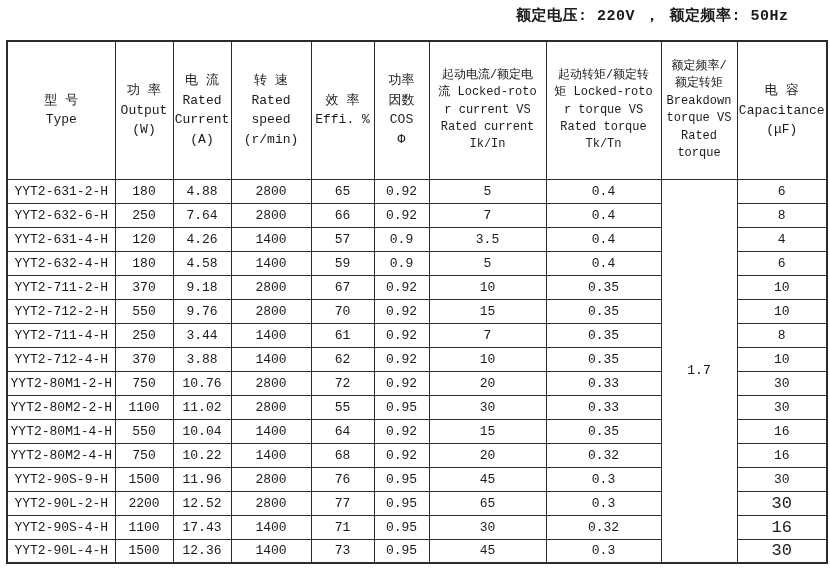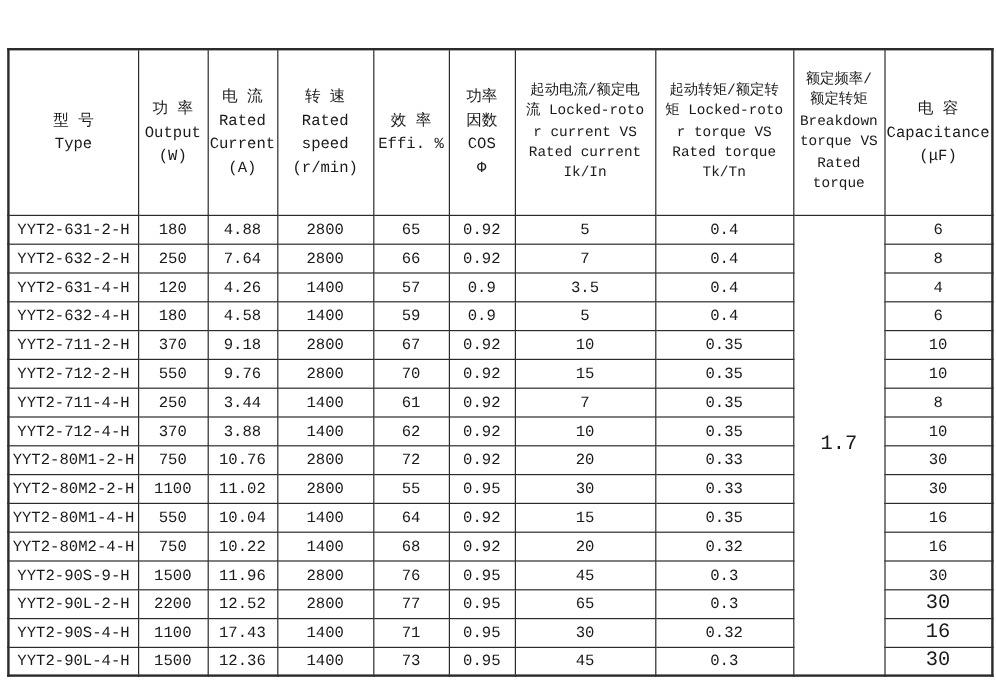--- a/index.html
+++ b/index.html
@@ -46,26 +46,27 @@
     font-size: 13px;
     white-space: pre-line;
     line-height: 1.5;
   }
   .spec th.hdr-ik_in, .spec th.hdr-tk_tn, .spec th.hdr-breakdown {
     font-size: 12px;
     line-height: 1.45;
   }
   .spec td { font-size: 13px; white-space: nowrap; }
   .spec td.cap-large { font-size: 17px; }
-  .spec td.cell-breakdown { font-size: 17px; }
+  .spec td.cell-breakdown { font-size: 13px; }
 </style>
 </head>
 <body>
 
 <div class="page">
+  <div class="top-note">额定电压: 220V  ，  额定频率: 50Hz</div>
 
   <table class="spec">
     <colgroup id="spec-colgroup">
         <col style="width: 108px;">
         <col style="width: 58px;">
         <col style="width: 58px;">
         <col style="width: 80px;">
         <col style="width: 63px;">
         <col style="width: 55px;">
         <col style="width: 117px;">
@@ -122,21 +123,21 @@
           <td class="cell-current">4.88</td>
           <td class="cell-speed">2800</td>
           <td class="cell-effi">65</td>
           <td class="cell-cos">0.92</td>
           <td class="cell-ik_in">5</td>
           <td class="cell-tk_tn">0.4</td>
           <td class="cell-breakdown" rowspan="16">1.7</td>
           <td class="cell-cap">6</td>
         </tr>
         <tr>
-          <td class="cell-type">YYT2-632-2-H</td>
+          <td class="cell-type">YYT2-632-6-H</td>
           <td class="cell-output">250</td>
           <td class="cell-current">7.64</td>
           <td class="cell-speed">2800</td>
           <td class="cell-effi">66</td>
           <td class="cell-cos">0.92</td>
           <td class="cell-ik_in">7</td>
           <td class="cell-tk_tn">0.4</td>
           <td class="cell-cap">8</td>
         </tr>
         <tr>

